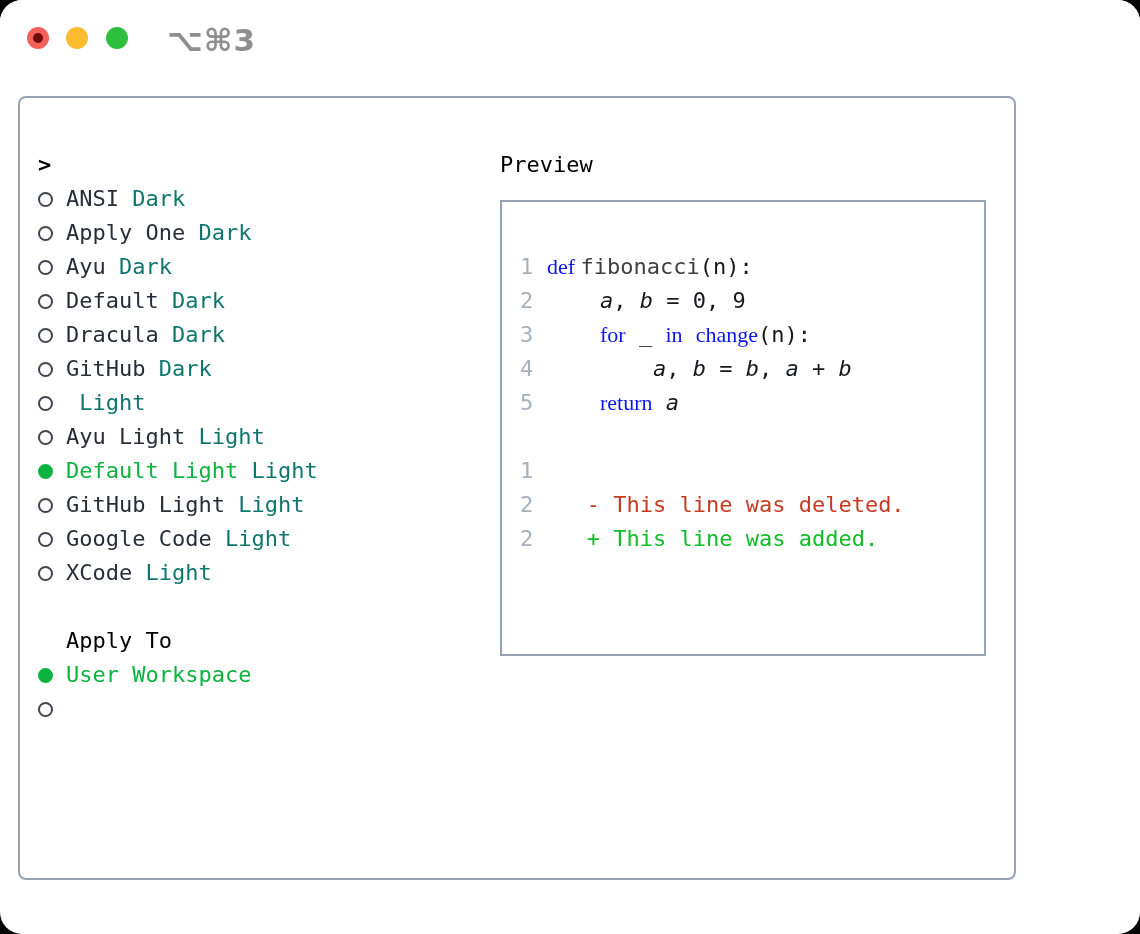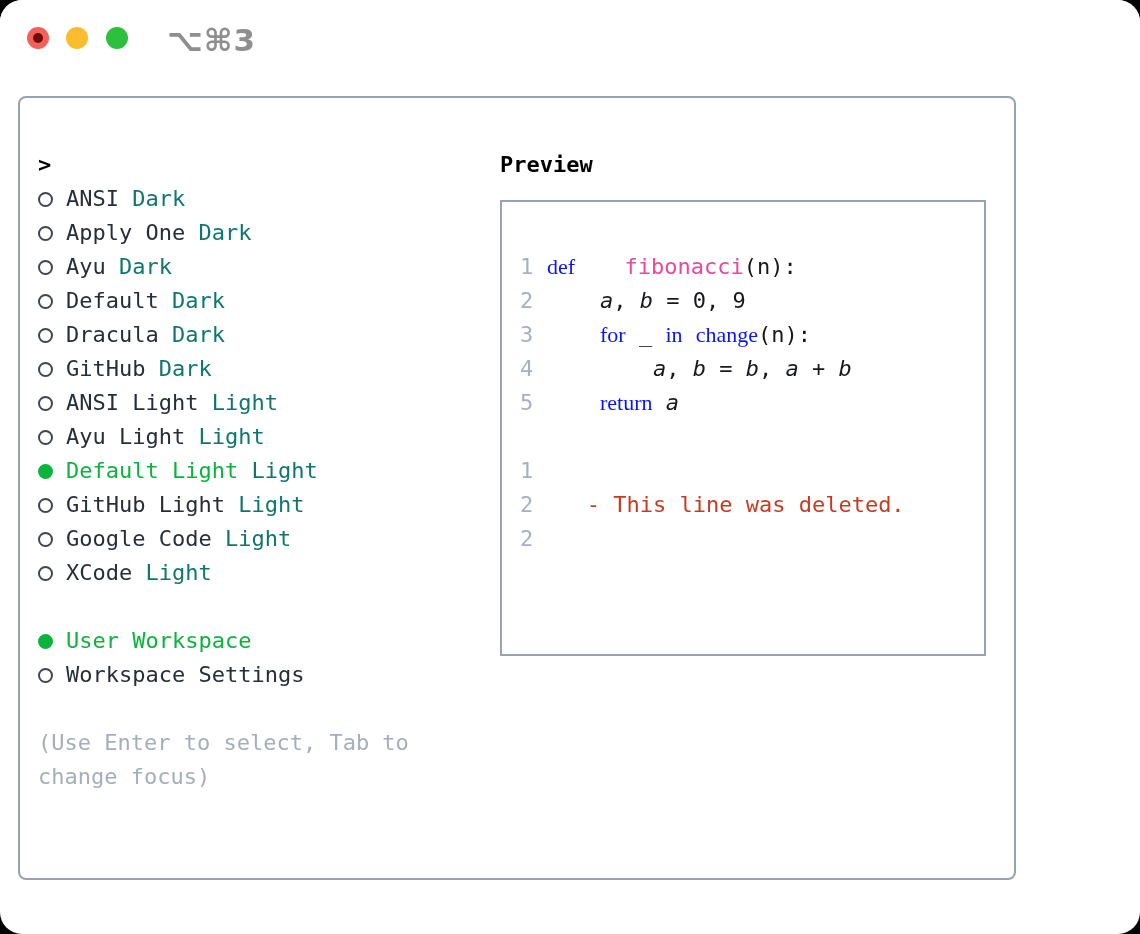--- a/index.html
+++ b/index.html
@@ -39,30 +39,30 @@
   .theme-name { color:#272e38; }
   .selected .theme-name, .selected .opt-name { color:#0cb33e; }
   .theme-tag { color:#0f766e; }
   .opt-name { color:#272e38; }
   .section-title { color:#000000; }
   .spacer { height:34px; }
   .help {
     width:432px; font-size:22px; line-height:34px; color:#a4aebc; white-space:normal;
   }
   
-  .preview-title { height:34px; line-height:34px; font-size:22px; font-weight:bold; color:#000000; }
+  .preview-title { height:34px; line-height:34px; font-size:22px; font-weight:normal; color:#000000; }
   .preview-box {
     margin-top:18px; width:464px; height:404px;
     border:2px solid #98a2b3; background:#ffffff;
     padding:48px 0 0 18px; box-sizing:content-box; overflow:hidden;
   }
   .crow { display:flex; height:34px; line-height:34px; font-size:22px; white-space:pre; }
   .ln { width:27px; flex:0 0 27px; color:#a6b0be; }
   .tok-kw  { color:#0b16ee;font-family:Liberation Serif, serif; }
-  .tok-fn  { color:#ec4899;margin-left:44px; }
+  .tok-fn  { color:#404040; }
   .tok-pl  { color:#16181d; }
   .tok-va  { color:#16181d; font-style:italic; }
   .tok-ctx { color:#7f8790; }
   .tok-del { color:#c53b22; }
   .tok-add { color:#0fbd26; }
 </style>
 </head>
 <body>
 
 <div class="window">
@@ -80,49 +80,51 @@
       <div class="row title-row">
         <span class="pre-col title-prefix">&gt;</span>
       </div>
       <div id="theme-list">
           <div class="row"><span class="pre-col"><span class="dot"></span></span><span class="theme-name">ANSI</span><span> </span><span class="theme-tag">Dark</span></div>
           <div class="row"><span class="pre-col"><span class="dot"></span></span><span class="theme-name">Apply One</span><span> </span><span class="theme-tag">Dark</span></div>
           <div class="row"><span class="pre-col"><span class="dot"></span></span><span class="theme-name">Ayu</span><span> </span><span class="theme-tag">Dark</span></div>
           <div class="row"><span class="pre-col"><span class="dot"></span></span><span class="theme-name">Default</span><span> </span><span class="theme-tag">Dark</span></div>
           <div class="row"><span class="pre-col"><span class="dot"></span></span><span class="theme-name">Dracula</span><span> </span><span class="theme-tag">Dark</span></div>
           <div class="row"><span class="pre-col"><span class="dot"></span></span><span class="theme-name">GitHub</span><span> </span><span class="theme-tag">Dark</span></div>
-          <div class="row"><span class="pre-col"><span class="dot"></span></span><span class="theme-name">ANSI Light</span><span> </span><span class="theme-tag">Light</span></div>
+          <div class="row"><span class="pre-col"><span class="dot"></span></span><span> </span><span class="theme-tag">Light</span></div>
           <div class="row"><span class="pre-col"><span class="dot"></span></span><span class="theme-name">Ayu Light</span><span> </span><span class="theme-tag">Light</span></div>
           <div class="row selected"><span class="pre-col"><span class="dot"></span></span><span class="theme-name">Default Light</span><span> </span><span class="theme-tag">Light</span></div>
           <div class="row"><span class="pre-col"><span class="dot"></span></span><span class="theme-name">GitHub Light</span><span> </span><span class="theme-tag">Light</span></div>
           <div class="row"><span class="pre-col"><span class="dot"></span></span><span class="theme-name">Google Code</span><span> </span><span class="theme-tag">Light</span></div>
           <div class="row"><span class="pre-col"><span class="dot"></span></span><span class="theme-name">XCode</span><span> </span><span class="theme-tag">Light</span></div>
         </div>
       <div class="spacer"></div>
+      <div class="row">
+        <span class="pre-col"></span><span class="section-title">Apply To</span>
+      </div>
       <div id="apply-list">
           <div class="row selected"><span class="pre-col"><span class="dot"></span></span><span class="opt-name">User Workspace</span></div>
-          <div class="row"><span class="pre-col"><span class="dot"></span></span><span class="opt-name">Workspace Settings</span></div>
+          <div class="row"><span class="pre-col"><span class="dot"></span></span></div>
         </div>
       <div class="spacer"></div>
-      <div class="help">(Use Enter to select, Tab to change focus)</div>
     </div>
 
     <div class="right-col">
       <div class="preview-title">Preview</div>
       <div class="preview-box">
         <div id="code-block">
             <div class="crow"><span class="ln">1</span><span class="tok-kw">def </span><span class="tok-fn">fibonacci</span><span class="tok-pl">(n):</span></div>
             <div class="crow"><span class="ln">2</span><span class="tok-pl">    </span><span class="tok-va">a</span><span class="tok-pl">, </span><span class="tok-va">b</span><span class="tok-pl"> = 0, 9</span></div>
             <div class="crow"><span class="ln">3</span><span class="tok-pl">    </span><span class="tok-kw">for</span><span class="tok-pl"> _ </span><span class="tok-kw">in</span><span class="tok-pl"> </span><span class="tok-kw">change</span><span class="tok-pl">(n):</span></div>
             <div class="crow"><span class="ln">4</span><span class="tok-pl">        </span><span class="tok-va">a</span><span class="tok-pl">, </span><span class="tok-va">b</span><span class="tok-pl"> = </span><span class="tok-va">b</span><span class="tok-pl">, </span><span class="tok-va">a</span><span class="tok-pl"> + </span><span class="tok-va">b</span></div>
             <div class="crow"><span class="ln">5</span><span class="tok-pl">    </span><span class="tok-kw">return</span><span class="tok-pl"> </span><span class="tok-va">a</span></div>
           </div>
         <div class="spacer"></div>
         <div id="diff-block">
             <div class="crow"><span class="ln">1</span></div>
             <div class="crow"><span class="ln">2</span><span class="tok-del">   - This line was deleted.</span></div>
-            <div class="crow"><span class="ln">2</span></div>
+            <div class="crow"><span class="ln">2</span><span class="tok-add">   + This line was added.</span></div>
           </div>
       </div>
     </div>
 
   </div>
 </div>
 
 </body></html>

